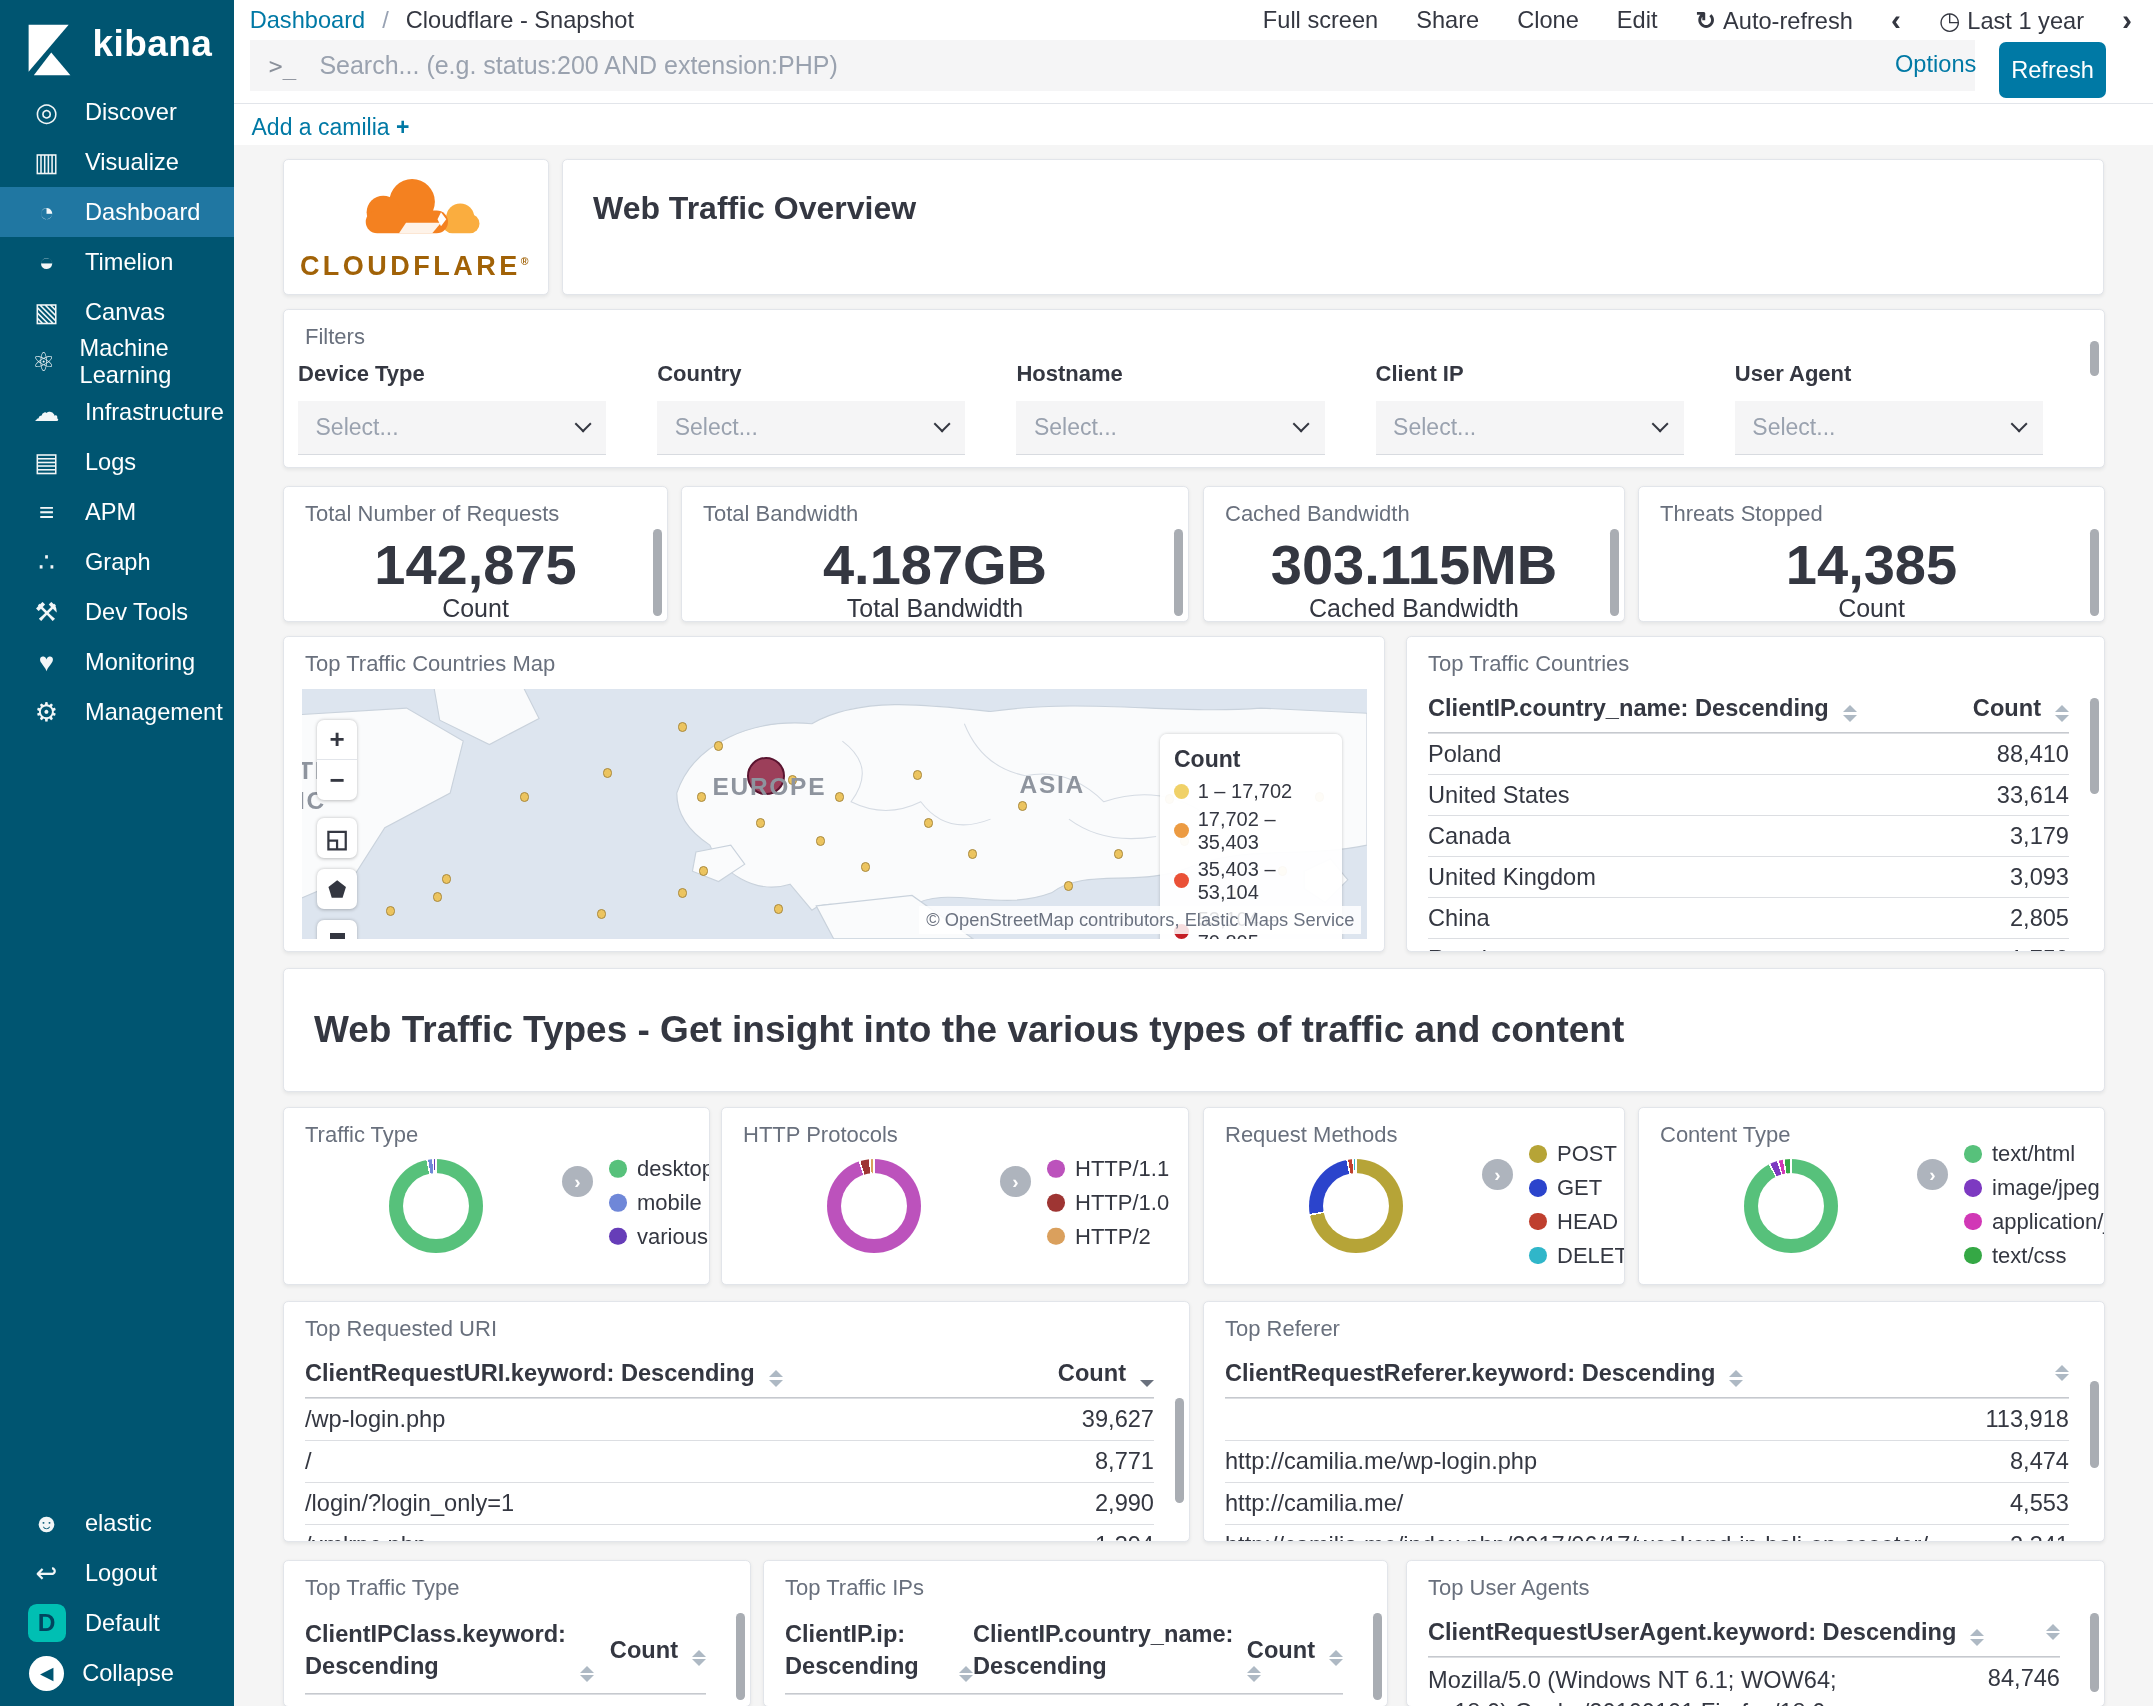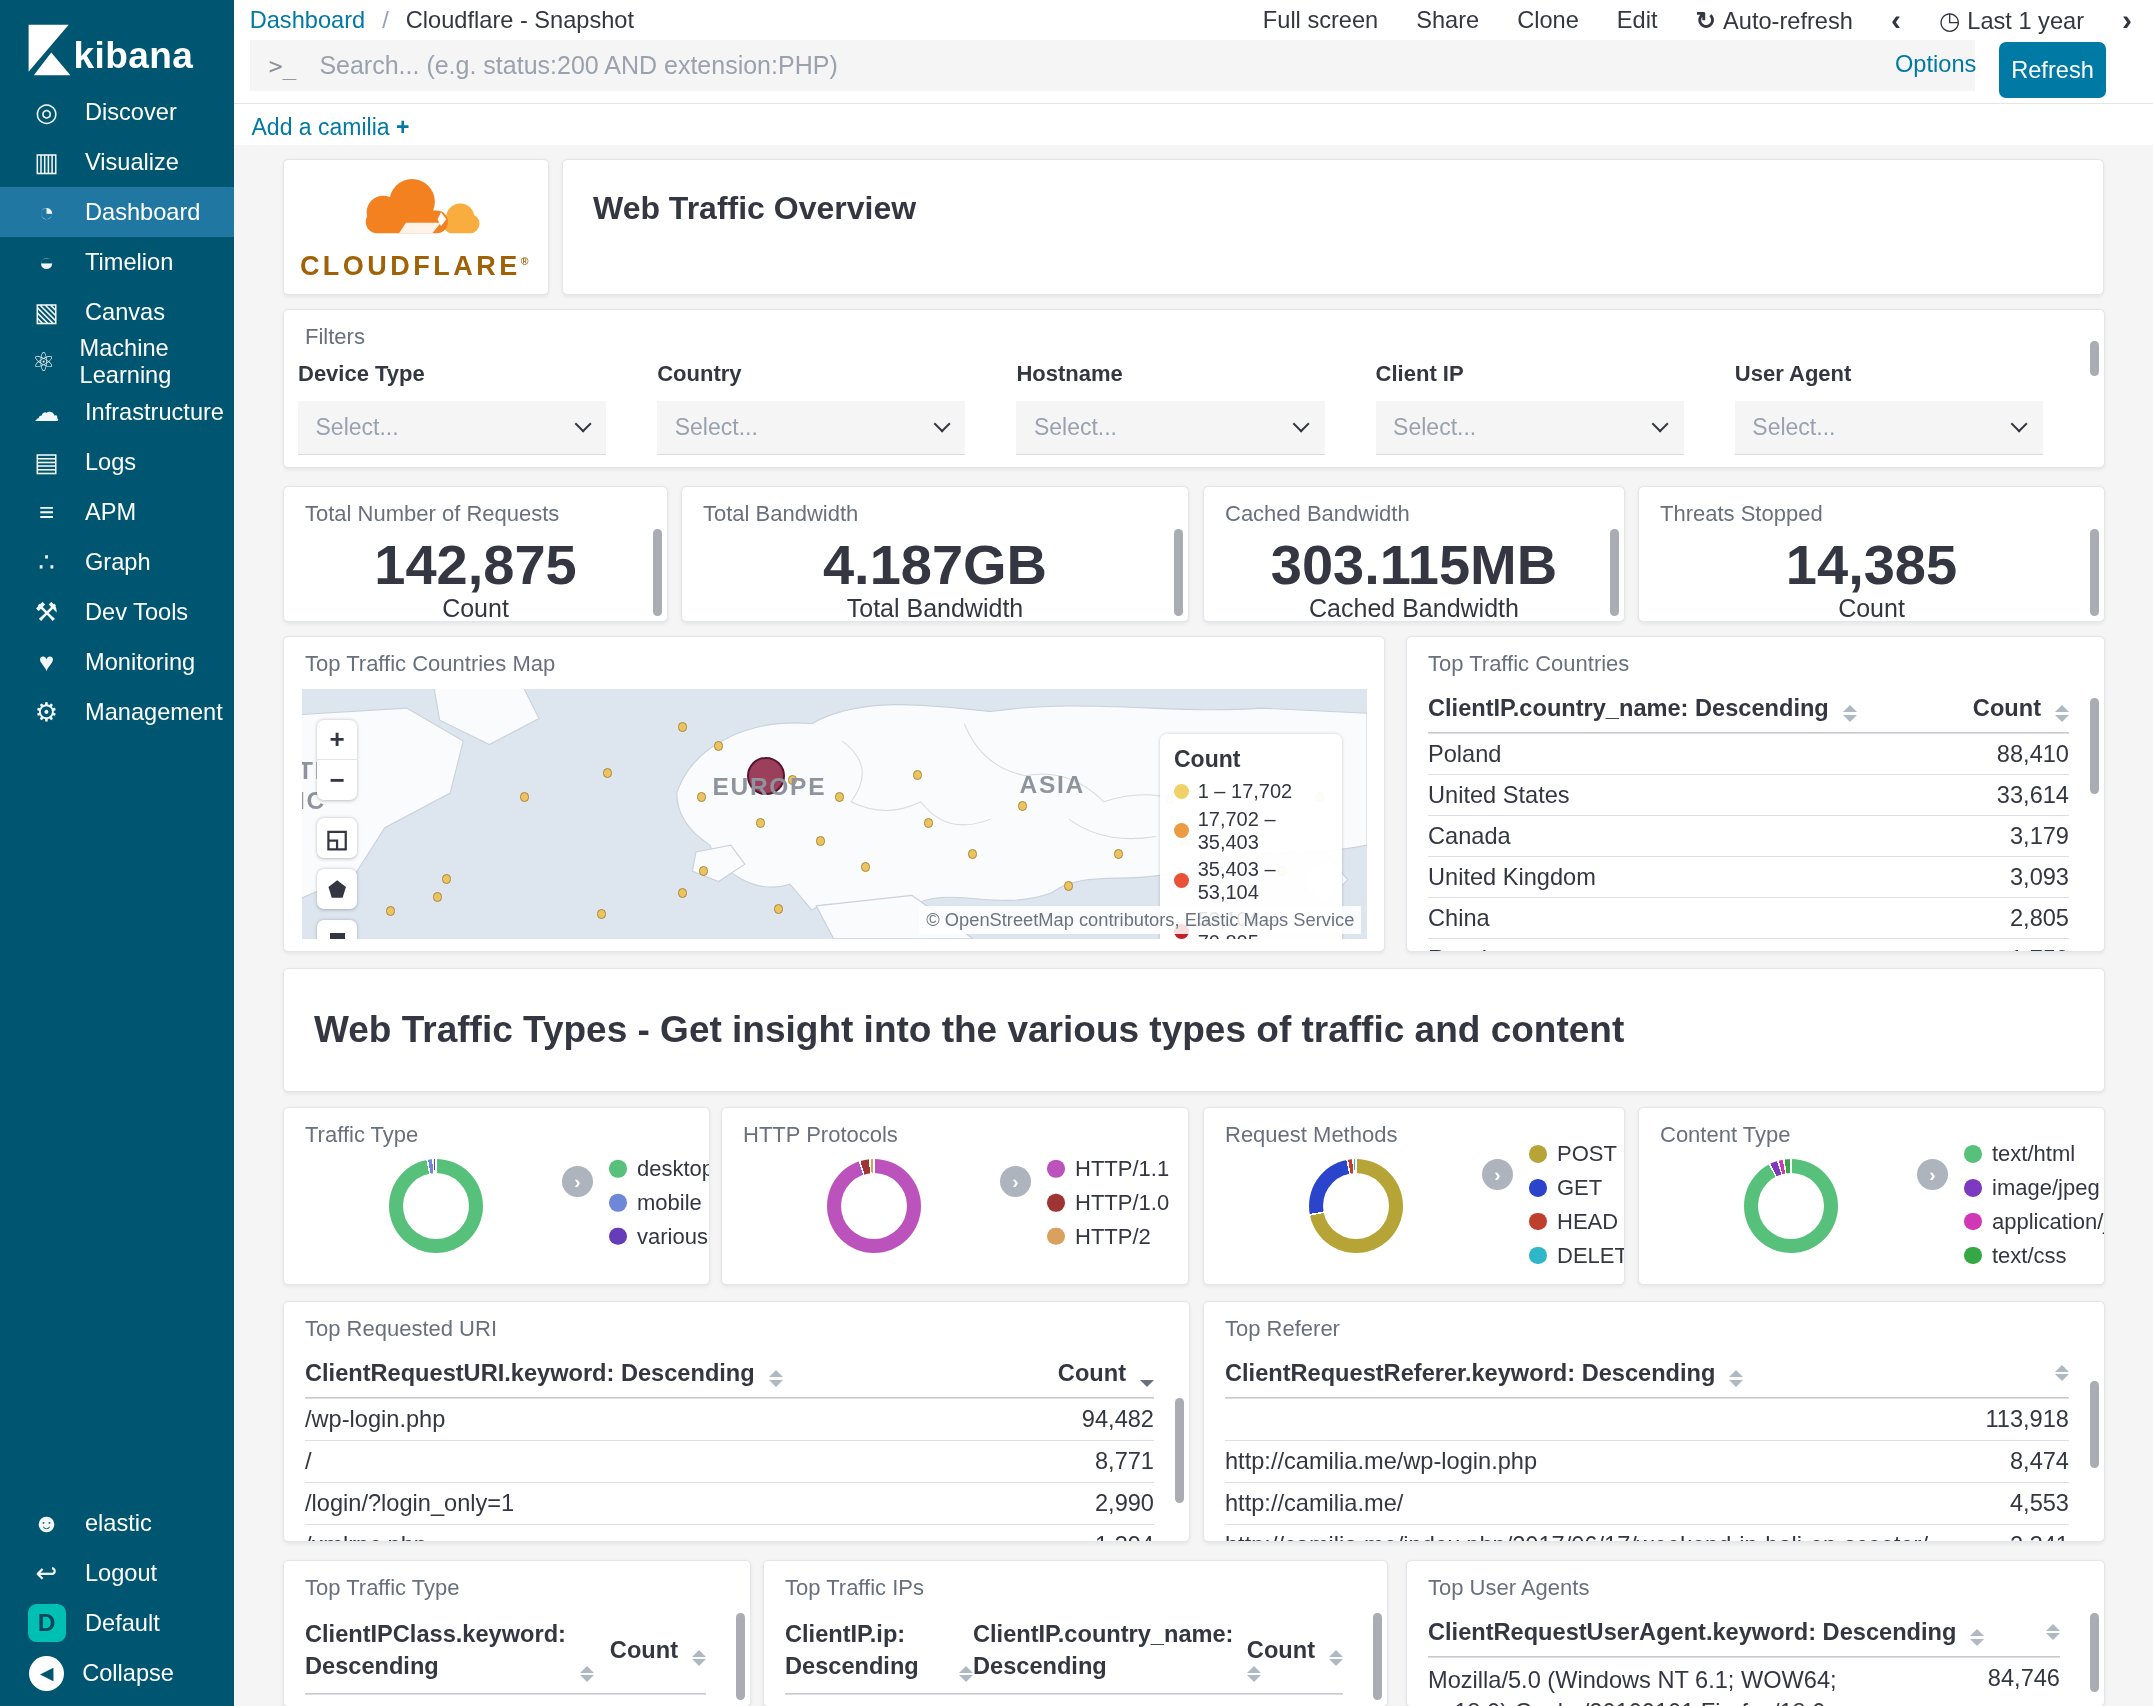--- a/index.html
+++ b/index.html
@@ -1,21 +1,21 @@
 <!DOCTYPE html>
 <html style="font-size:14px"><head>
 <meta charset="utf-8">
 <style>
   * { box-sizing: border-box; margin:0; padding:0; }
   html,body { width:2154px; height:1707px; overflow:hidden;
     font-family:"Liberation Sans", sans-serif; color:#343741; background:#f5f5f5; }
 
   
   .sidebar { position:absolute; left:0; top:0; width:234px; height:1707px; background:#005571; z-index:5; }
-  .logo-row { display:flex; align-items:flex-end; padding:23px 0 23px 24.5px; }
+  .logo-row { display:flex; align-items:flex-start; gap:19px; padding:23px 0 23px 24.5px; }
   .logo-mark { width:49px; height:54px; }
   .logo-text { color:#fff; font-size:37px; font-weight:600; letter-spacing:0.4px; }
   .nav { position:absolute; top:87px; left:0; right:0; }
   .nav-item { display:flex; align-items:center; gap:23px; height:50px; padding-left:31px; color:#fff; cursor:pointer; }
   .nav-item.active { background:#2077a2; }
   .nav-icon { width:31px; font-size:26px; text-align:center; opacity:.95; }
   .nav-label { font-size:23.6px; }
   .side-footer { position:absolute; bottom:8.7px; left:0; right:0; }
   .side-footer .nav-item { height:50px; }
   .badge-d { width:38px; height:38px; background:#00bfb3; color:#00465f; border-radius:8.7px;
@@ -606,21 +606,21 @@
       <span class="hcell cell-val">
         <span>Count</span>
         <span class="sortud">
             <span class="tri-dn dark"></span>
           </span>
       </span>
     </div>
     <div>
   <div class="trow" style="height:42px;">
     <span>/wp-login.php</span>
-    <span class="cell-val">94,482</span>
+    <span class="cell-val">39,627</span>
   </div>
 
   <div class="trow" style="height:42px;">
     <span>/</span>
     <span class="cell-val">8,771</span>
   </div>
 
   <div class="trow" style="height:42px;">
     <span>/login/?login_only=1</span>
     <span class="cell-val">2,990</span>

